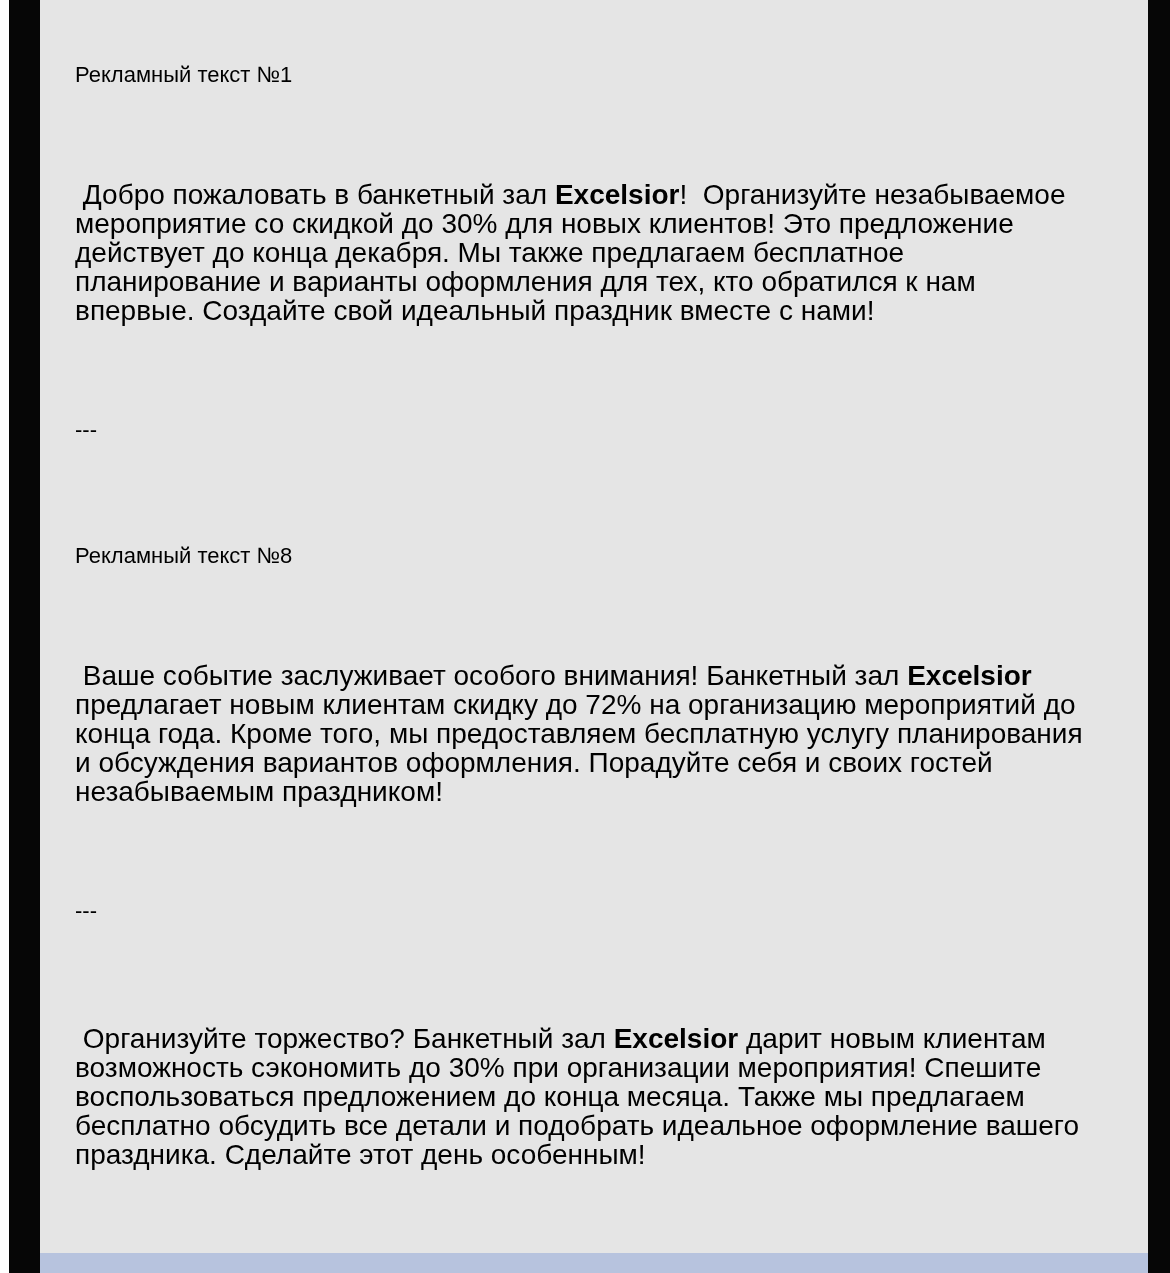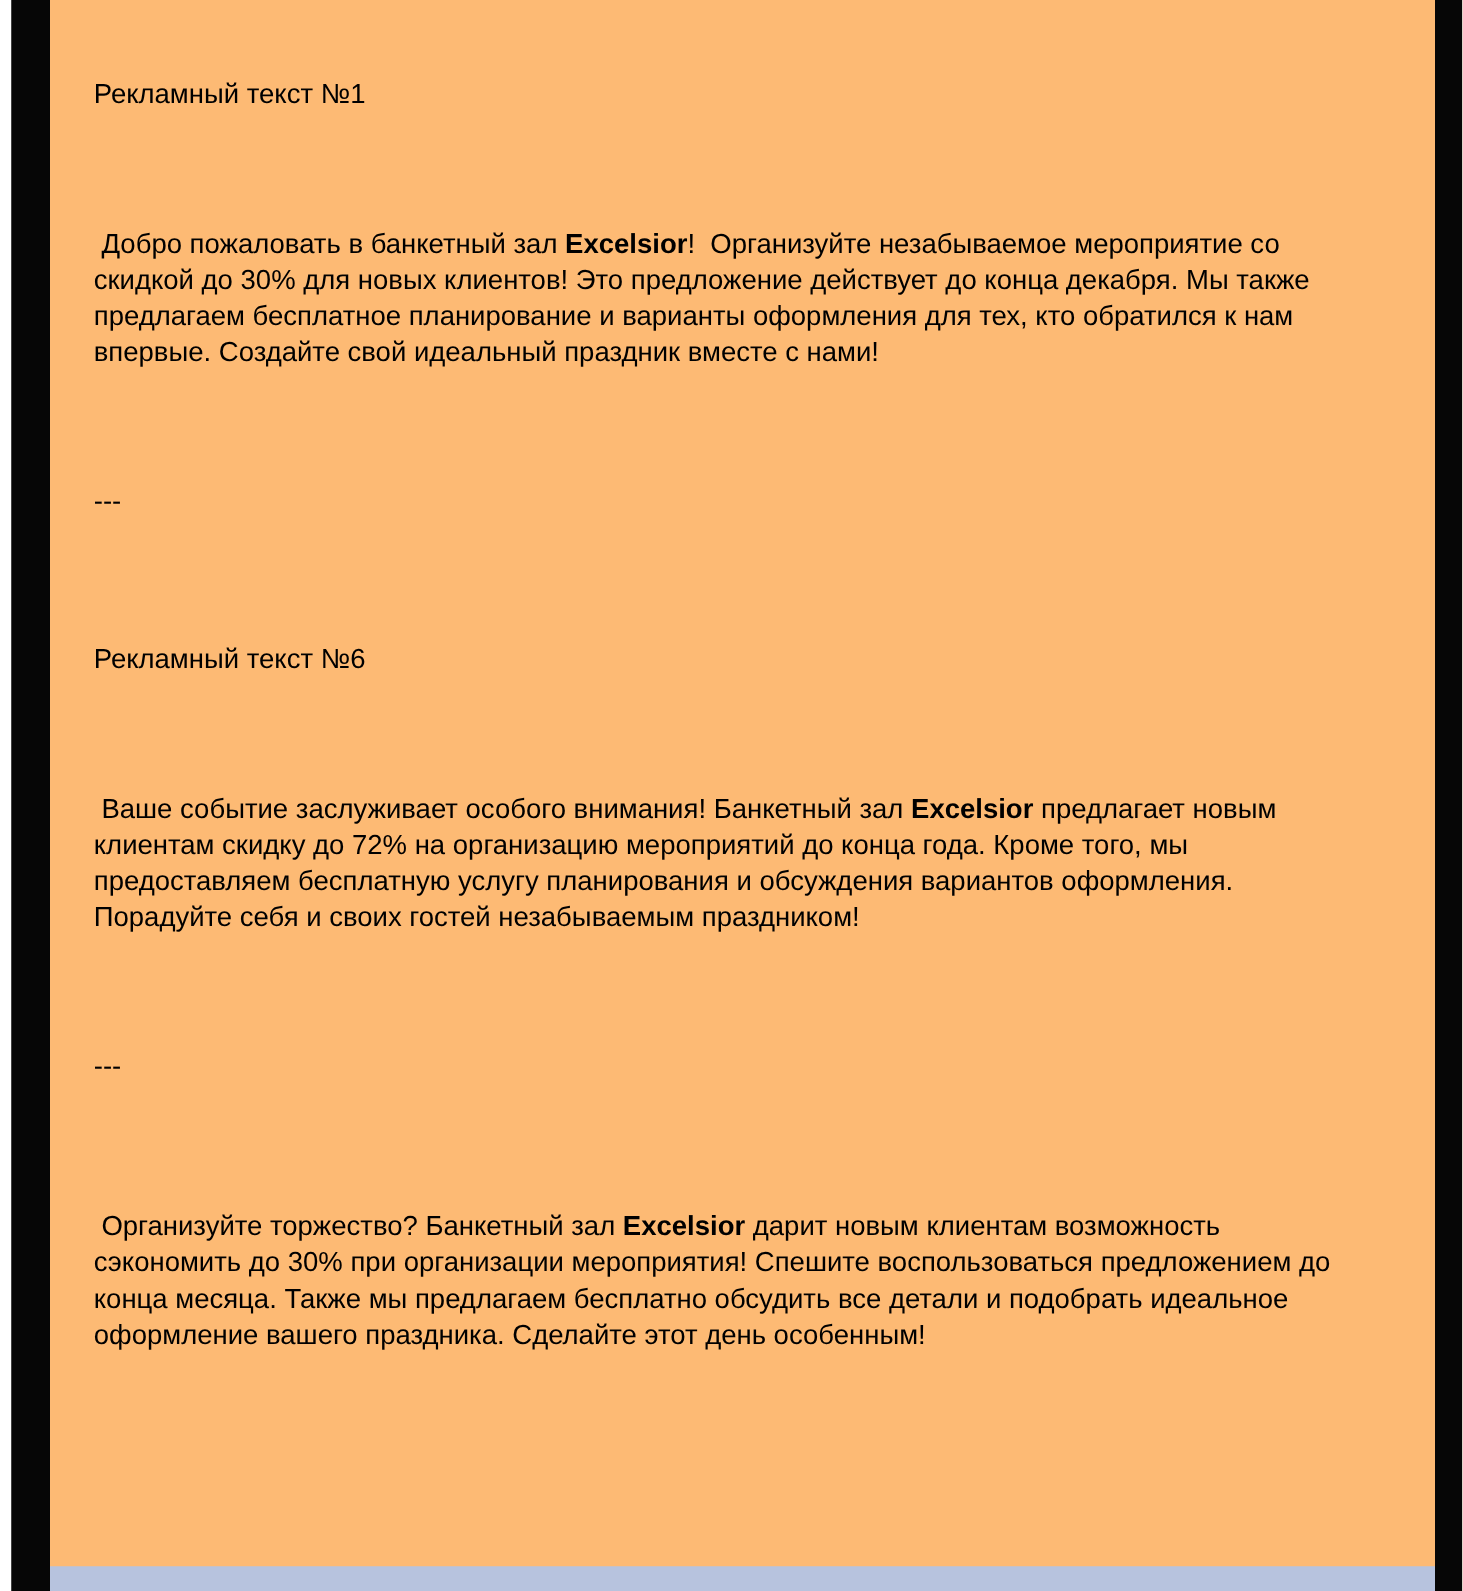--- a/index.html
+++ b/index.html
@@ -32,34 +32,34 @@
     height: 20px;
     background: #b7c3de;
     z-index: 2;
   }
   .page {
     position: absolute;
     left: 40px;
     right: 22px;
     top: 0;
     bottom: 0;
-    background: #fdba74;
+    background: #e5e5e5;
     padding: 62px 58px 0 35px;
     box-sizing: border-box;
     color: #000000;
     z-index: 1;
   }
   .heading {
     font-size: 22px;
     font-weight: 400;
     line-height: 26px;
     margin: 0 0 92px 0;
   }
   .body-paragraph {
-    font-size: 22px;
+    font-size: 28px;
     line-height: 29px;
     margin: 0 0 92px 0;
     max-width: 1020px;
     white-space: pre-wrap;
   }
   .body-paragraph strong { font-weight: 700; }
   .divider {
     font-size: 22px;
     line-height: 26px;
     margin: 0 0 100px 0;
@@ -75,21 +75,21 @@
   <div class="bottom-strip"></div>
 
   <div class="page">
 
     <h2 class="heading">Рекламный текст №1</h2>
 
     <p class="body-paragraph"><span> Добро пожаловать в банкетный зал </span><strong>Excelsior</strong><span>!  Организуйте незабываемое мероприятие со скидкой до 30% для новых клиентов! Это предложение действует до конца декабря. Мы также предлагаем бесплатное планирование и варианты оформления для тех, кто обратился к нам впервые. Создайте свой идеальный праздник вместе с нами!</span></p>
 
     <div class="divider">---</div>
 
-    <h2 class="heading">Рекламный текст №6</h2>
+    <h2 class="heading">Рекламный текст №8</h2>
 
     <p class="body-paragraph"><span> Ваше событие заслуживает особого внимания! Банкетный зал </span><strong>Excelsior</strong><span> предлагает новым клиентам скидку до 72% на организацию мероприятий до конца года. Кроме того, мы предоставляем бесплатную услугу планирования и обсуждения вариантов оформления. Порадуйте себя и своих гостей незабываемым праздником!</span></p>
 
     <div class="divider">---</div>
 
 
     <p class="body-paragraph"><span> Организуйте торжество? Банкетный зал </span><strong>Excelsior</strong><span> дарит новым клиентам возможность сэкономить до 30% при организации мероприятия! Спешите воспользоваться предложением до конца месяца. Также мы предлагаем бесплатно обсудить все детали и подобрать идеальное оформление вашего праздника. Сделайте этот день особенным!</span></p>
 
   </div>
 </div>

